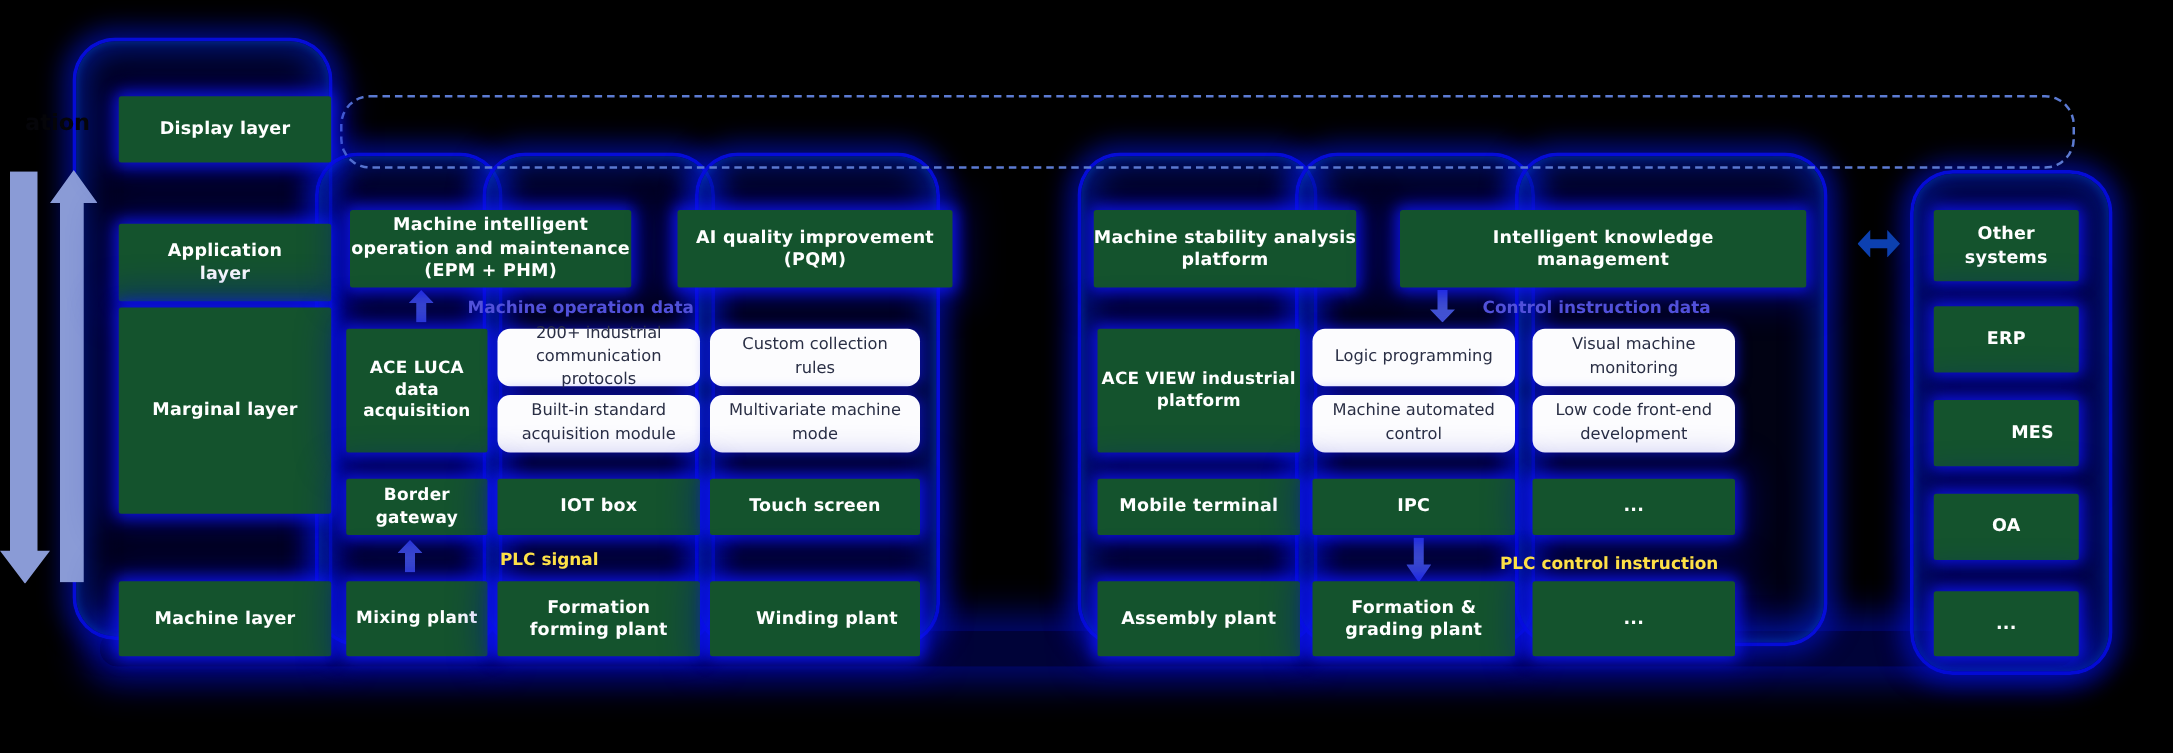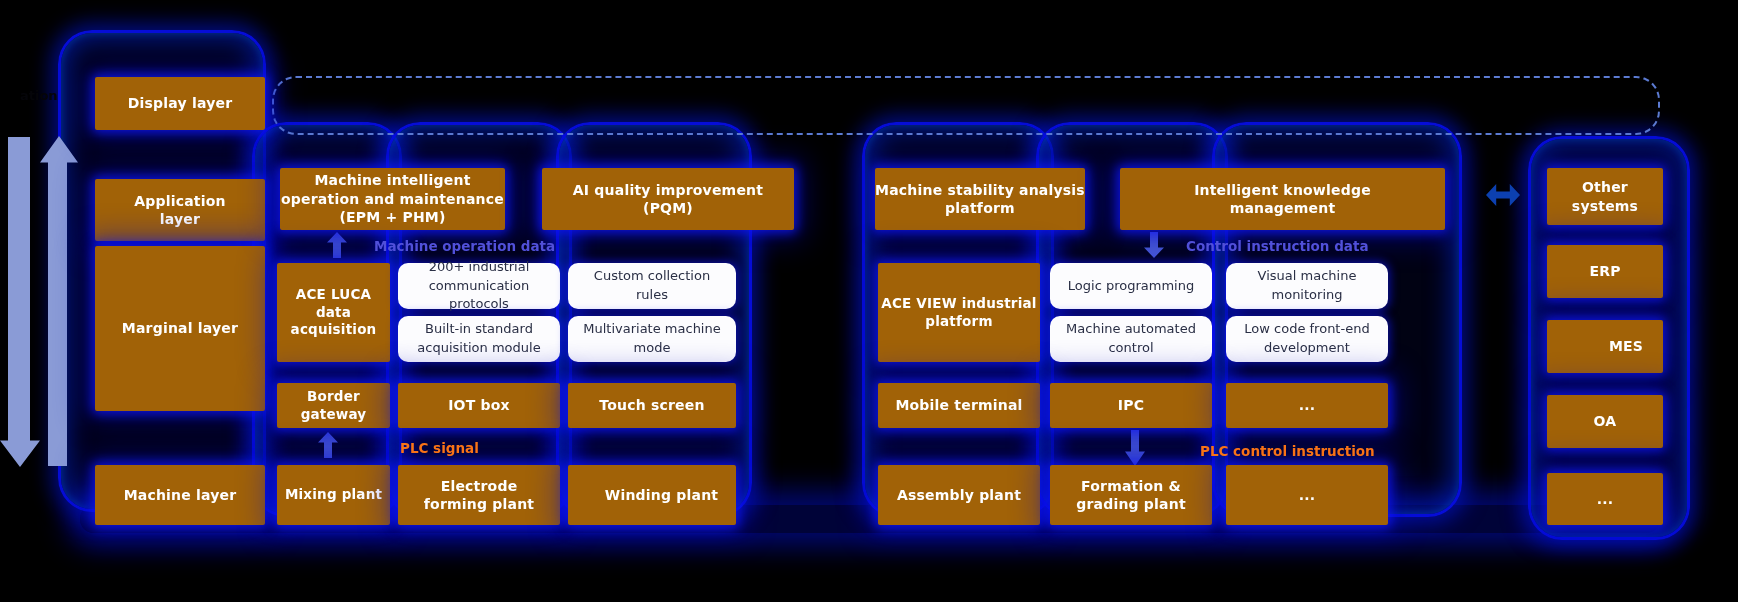--- a/index.html
+++ b/index.html
@@ -1,42 +1,42 @@
 <!DOCTYPE html>
 <html><head>
 <meta charset="utf-8">
 <style>
   html,body{margin:0;padding:0;background:#000;}
   body{width:1738px;height:602px;position:relative;overflow:hidden;
        font-family:"DejaVu Sans",sans-serif;}
   .abs{position:absolute;box-sizing:border-box;}
-  .bluebox{background:#a16207;color:#fff;font-weight:700;display:flex;align-items:center;
+  .bluebox{background:#14532d;color:#fff;font-weight:700;display:flex;align-items:center;
        justify-content:center;text-align:center;white-space:pre-line;font-size:14px;
        line-height:1.32;letter-spacing:.2px;border-radius:2px;z-index:5;
        box-shadow:0 0 12px 3px rgba(16,22,255,.8),0 0 30px 10px rgba(0,8,190,.45);}
   .whitebox{background:#fcfcfe;color:#2a2f45;display:flex;align-items:center;justify-content:center;
        text-align:center;white-space:pre-line;font-size:13px;line-height:1.45;border-radius:10px;
        z-index:5;box-shadow:0 0 10px 2px rgba(16,22,255,.6);}
   .glowbox{border:3px solid rgba(6,14,225,.95);border-radius:34px;background:rgba(3,7,54,.35);
        box-shadow:0 0 20px 7px rgba(0,20,230,.55),inset 0 0 24px 9px rgba(0,40,235,.5),
        inset 0 0 6px 2px rgba(0,150,200,.25);z-index:1;}
   .glow-band{box-shadow:0 0 28px 14px rgba(0,15,220,.5);background:rgba(0,10,160,.35);
        border-radius:20px;z-index:0;}
   .dashedbox{border:2px dashed #5c7bd2;border-radius:24px;z-index:2;}
   .flow-label{color:#5150da;font-weight:700;font-size:13.5px;z-index:6;white-space:nowrap;}
-  .plc-label{color:#f97316;font-weight:700;font-size:13.5px;z-index:6;white-space:nowrap;}
+  .plc-label{color:#fde047;font-weight:700;font-size:13.5px;z-index:6;white-space:nowrap;}
   .flow-arrow{background:#4b5cd4;z-index:4;}
   .up{clip-path:polygon(50% 0,100% 40%,70% 40%,70% 100%,30% 100%,30% 40%,0 40%);}
   .down{clip-path:polygon(50% 100%,100% 60%,70% 60%,70% 0,30% 0,30% 60%,0 60%);}
   .big-arrow{background:#8a9bd6;z-index:3;}
   .big-down{clip-path:polygon(20% 0,75% 0,75% 92%,100% 92%,50% 100%,0 92%,20% 92%);}
   .big-up{clip-path:polygon(50% 0,100% 8%,71% 8%,71% 100%,21% 100%,21% 8%,0 8%);}
   .dbl{background:#0c40b0;z-index:6;
        clip-path:polygon(0 50%,30% 0,30% 34%,70% 34%,70% 0,100% 50%,70% 100%,70% 66%,30% 66%,30% 100%);}
-  .clip-label{color:#050509;font-weight:700;font-size:13px;z-index:6;white-space:nowrap;}
+  .clip-label{color:#050509;font-weight:700;font-size:18px;z-index:6;white-space:nowrap;}
 </style>
 </head>
 <body>
 
 <div class="abs glow-band" style="left:80px;top:505px;width:1580px;height:28px;"></div>
 <div class="abs glowbox" style="left:58px;top:30px;width:208px;height:482px;"></div>
 <div class="abs glowbox" style="left:252px;top:122px;width:150px;height:395px;"></div>
 <div class="abs glowbox" style="left:386px;top:122px;width:186px;height:395px;"></div>
 <div class="abs glowbox" style="left:556px;top:122px;width:196px;height:395px;"></div>
 <div class="abs glowbox" style="left:862px;top:122px;width:192px;height:395px;"></div>
@@ -52,21 +52,21 @@
 
 <div class="abs bluebox" style="left:95px;top:77px;width:170px;height:53px;">Display layer</div>
 <div class="abs bluebox" style="left:95px;top:168px;width:170px;height:62px;margin-top:11px;">Application
 layer</div>
 <div class="abs bluebox" style="left:95px;top:246px;width:170px;height:165px;">Marginal layer</div>
 <div class="abs bluebox" style="left:95px;top:465px;width:170px;height:60px;">Machine layer</div>
 
 <div class="abs bluebox" style="left:280px;top:168px;width:225px;height:62px;">Machine intelligent
 operation and maintenance
 (EPM + PHM)</div>
-<div class="abs bluebox" style="left:542px;top:168px;width:252px;height:62px;">AI quality improvement
+<div class="abs bluebox" style="left:542px;top:168px;width:220px;height:62px;">AI quality improvement
 (PQM)</div>
 <div class="abs bluebox" style="left:875px;top:168px;width:210px;height:62px;">Machine stability analysis
 platform</div>
 <div class="abs bluebox" style="left:1120px;top:168px;width:325px;height:62px;">Intelligent knowledge
 management</div>
 <div class="abs dbl" style="left:1486px;top:184px;width:34px;height:22px;"></div>
 <div class="abs bluebox" style="left:1547px;top:168px;width:116px;height:57px;">Other
 systems</div>
 
 <div class="abs flow-arrow up" style="left:327px;top:232px;width:20px;height:26px;"></div>
@@ -100,21 +100,21 @@
 <div class="abs bluebox" style="left:878px;top:383px;width:162px;height:45px;">Mobile terminal</div>
 <div class="abs bluebox" style="left:1050px;top:383px;width:162px;height:45px;">IPC</div>
 <div class="abs bluebox" style="left:1226px;top:383px;width:162px;height:45px;">...</div>
 
 <div class="abs flow-arrow up" style="left:318px;top:432px;width:20px;height:26px;"></div>
 <div class="abs plc-label" style="left:400px;top:440px;">PLC signal</div>
 <div class="abs flow-arrow down" style="left:1125px;top:430px;width:20px;height:36px;"></div>
 <div class="abs plc-label" style="left:1200px;top:443px;">PLC control instruction</div>
 
 <div class="abs bluebox" style="left:277px;top:465px;width:113px;height:60px;font-size:13.5px;">Mixing plant</div>
-<div class="abs bluebox" style="left:398px;top:465px;width:162px;height:60px;">Electrode
+<div class="abs bluebox" style="left:398px;top:465px;width:162px;height:60px;">Formation
 forming plant</div>
 <div class="abs bluebox" style="left:568px;top:465px;width:168px;height:60px;padding-left:19px;">Winding plant</div>
 <div class="abs bluebox" style="left:878px;top:465px;width:162px;height:60px;">Assembly plant</div>
 <div class="abs bluebox" style="left:1050px;top:465px;width:162px;height:60px;">Formation &amp;
 grading plant</div>
 <div class="abs bluebox" style="left:1226px;top:465px;width:162px;height:60px;">...</div>
 
 <div class="abs bluebox" style="left:1547px;top:245px;width:116px;height:53px;">ERP</div>
 <div class="abs bluebox" style="left:1547px;top:320px;width:116px;height:53px;padding-left:42px;">MES</div>
 <div class="abs bluebox" style="left:1547px;top:395px;width:116px;height:53px;">OA</div>

